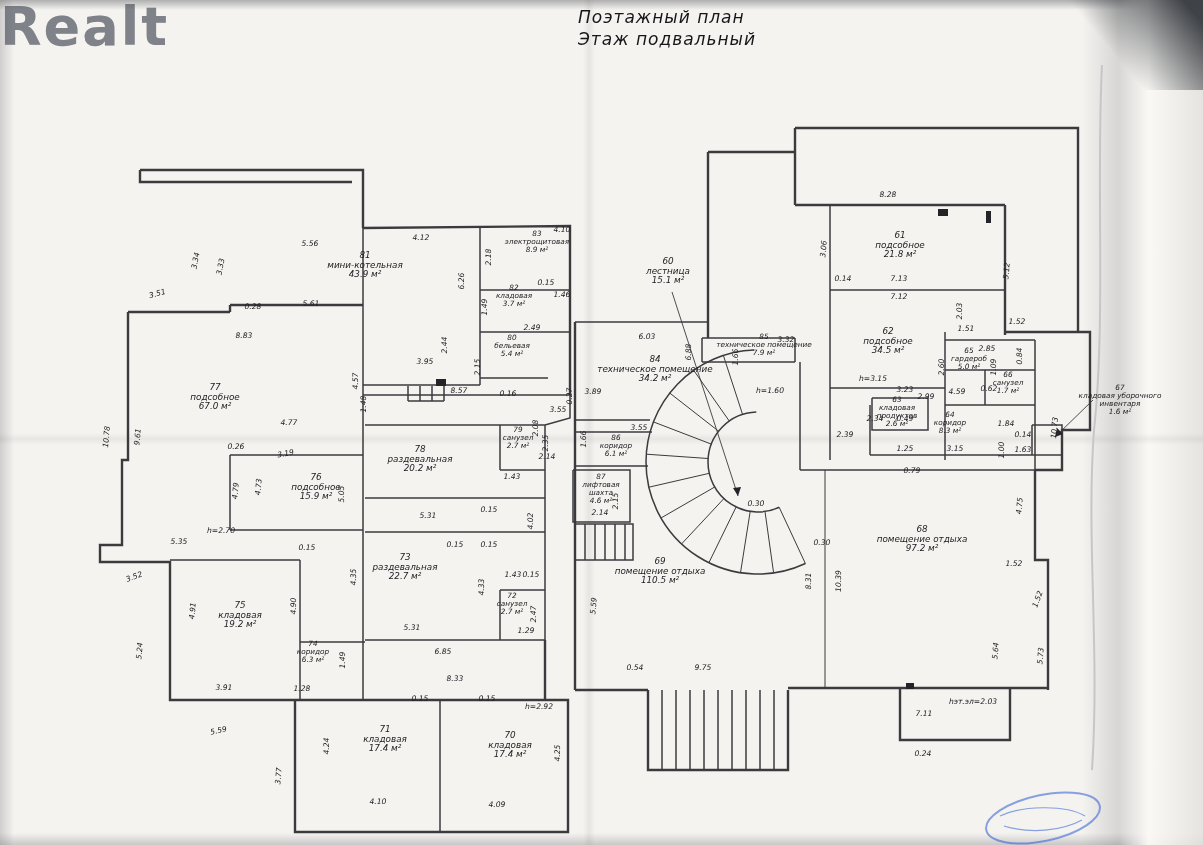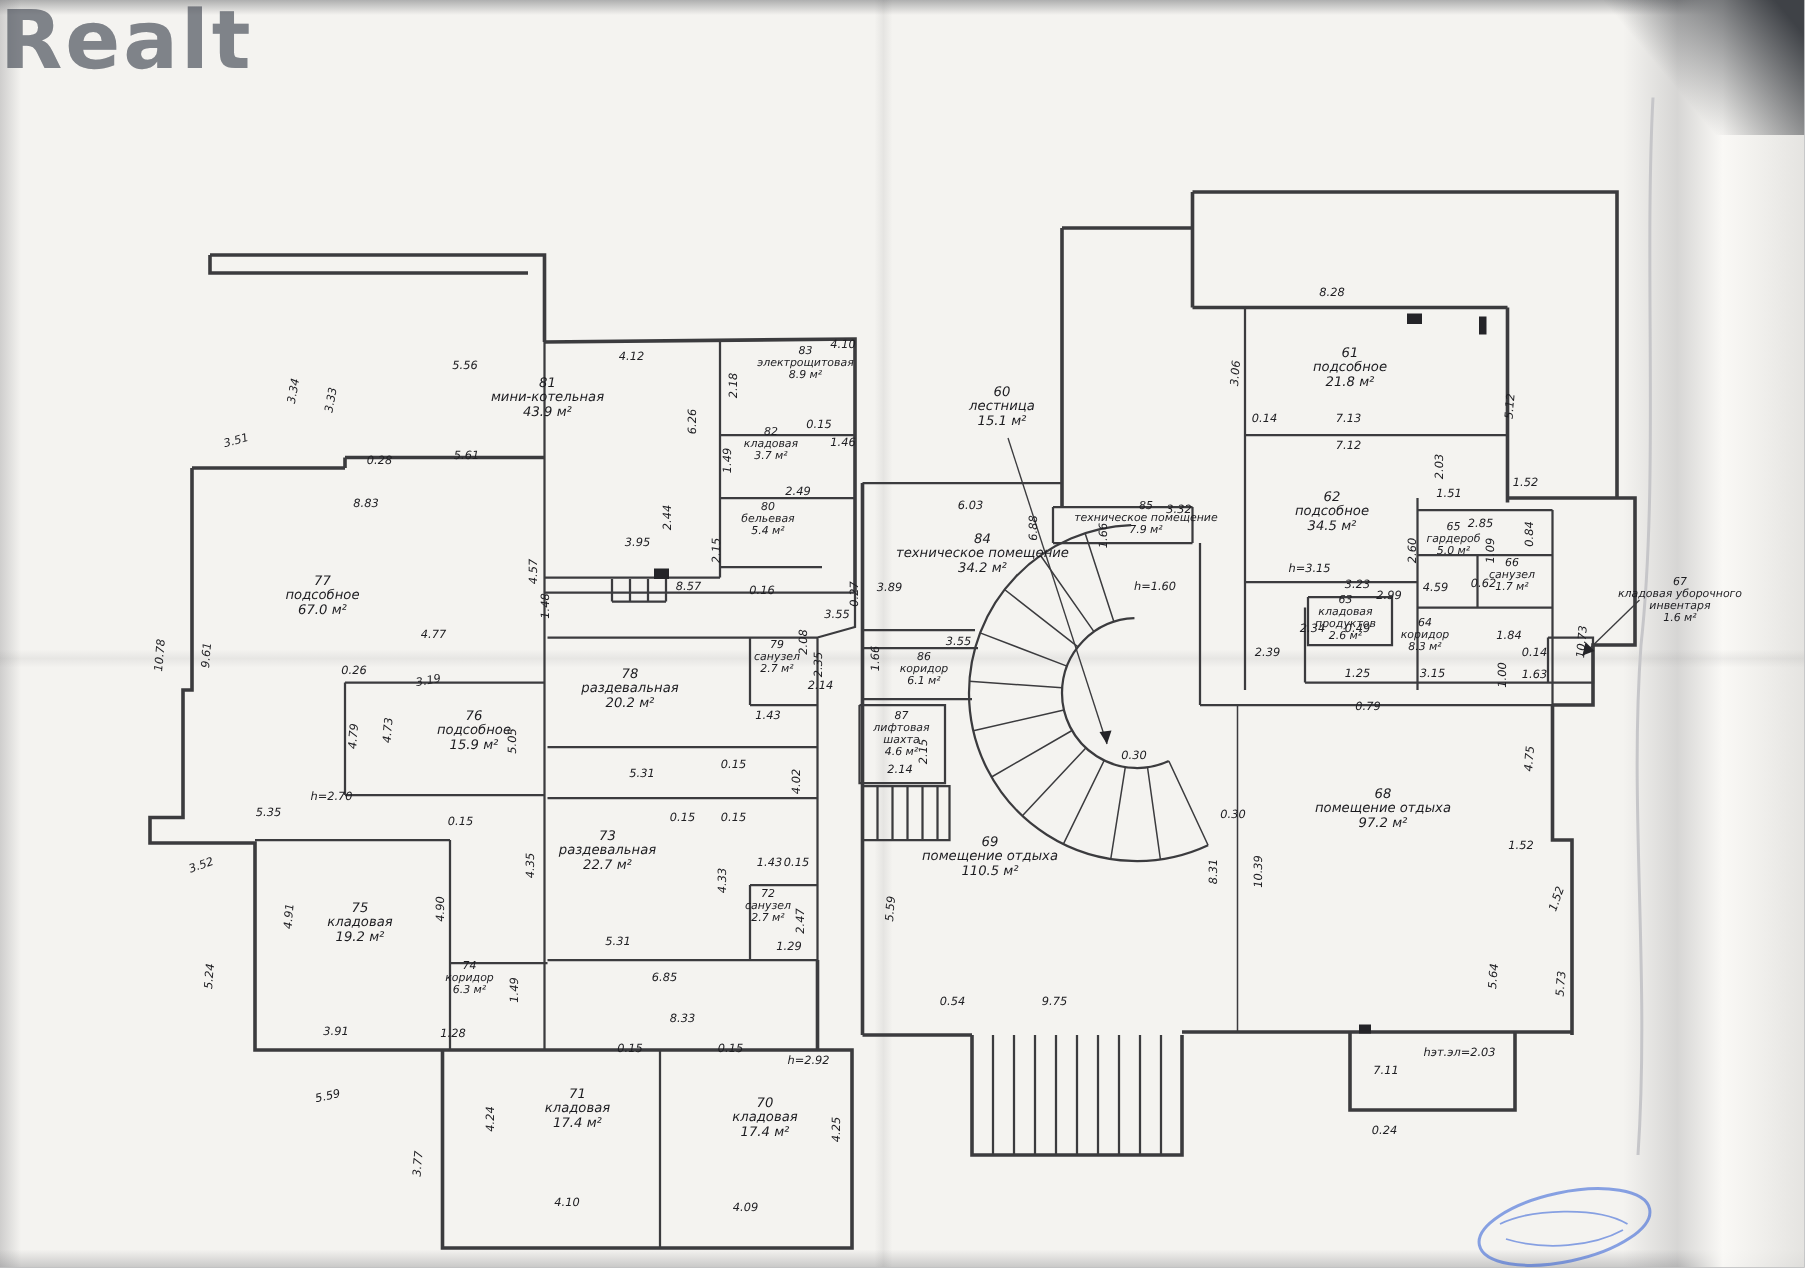--- a/index.html
+++ b/index.html
@@ -44,20 +44,24 @@
 
 <div class="page">
   <div class="edge-top"></div>
   <div class="edge-left"></div>
   <div class="edge-bottom"></div>
   <div class="curl"></div>
   <div class="corner-tr"></div>
   <div class="crease-v"></div>
   <div class="crease-h"></div>
 
+  <div class="title">
+    <div>Поэтажный план</div>
+    <div>Этаж подвальный</div>
+  </div>
 
   <svg id="plan" width="1203" height="845" viewBox="0 0 1203 845" style="position:absolute;left:0;top:0;">
 
     <path class="paperedge" d="M1102,65 C1096,180 1106,320 1094,430 C1086,540 1100,650 1092,770"></path>
 
     <path class="w outer" d="
       M140,170 L363,170 L363,228
       M140,170 L140,182 L352,182
       M363,228 L570,226 L570,395
       M230,305 L363,305 M230,305 L230,312 M128,312 L230,312

